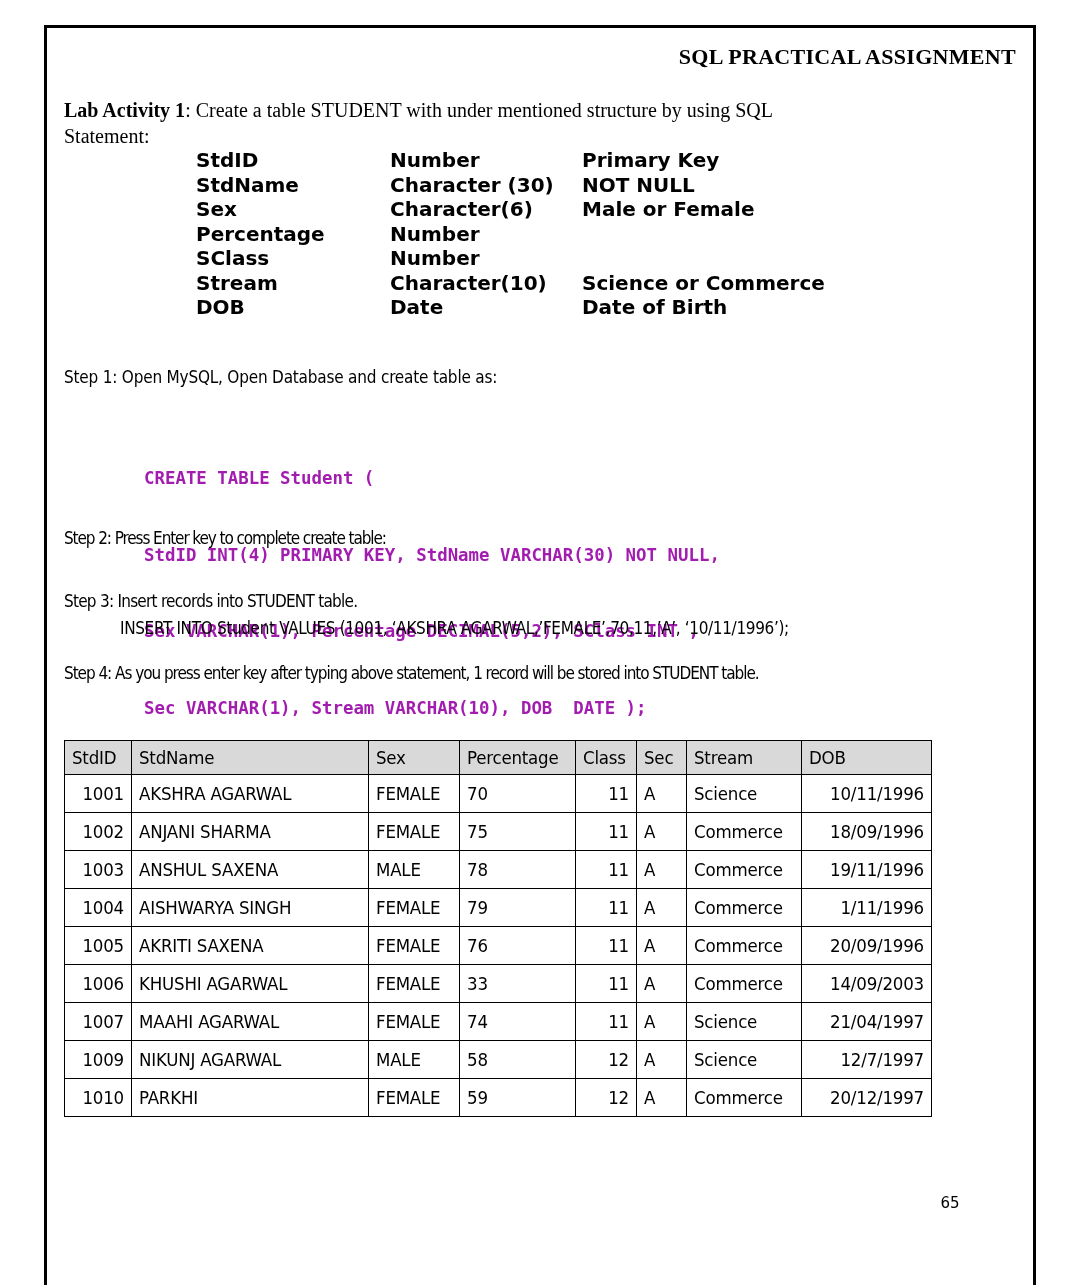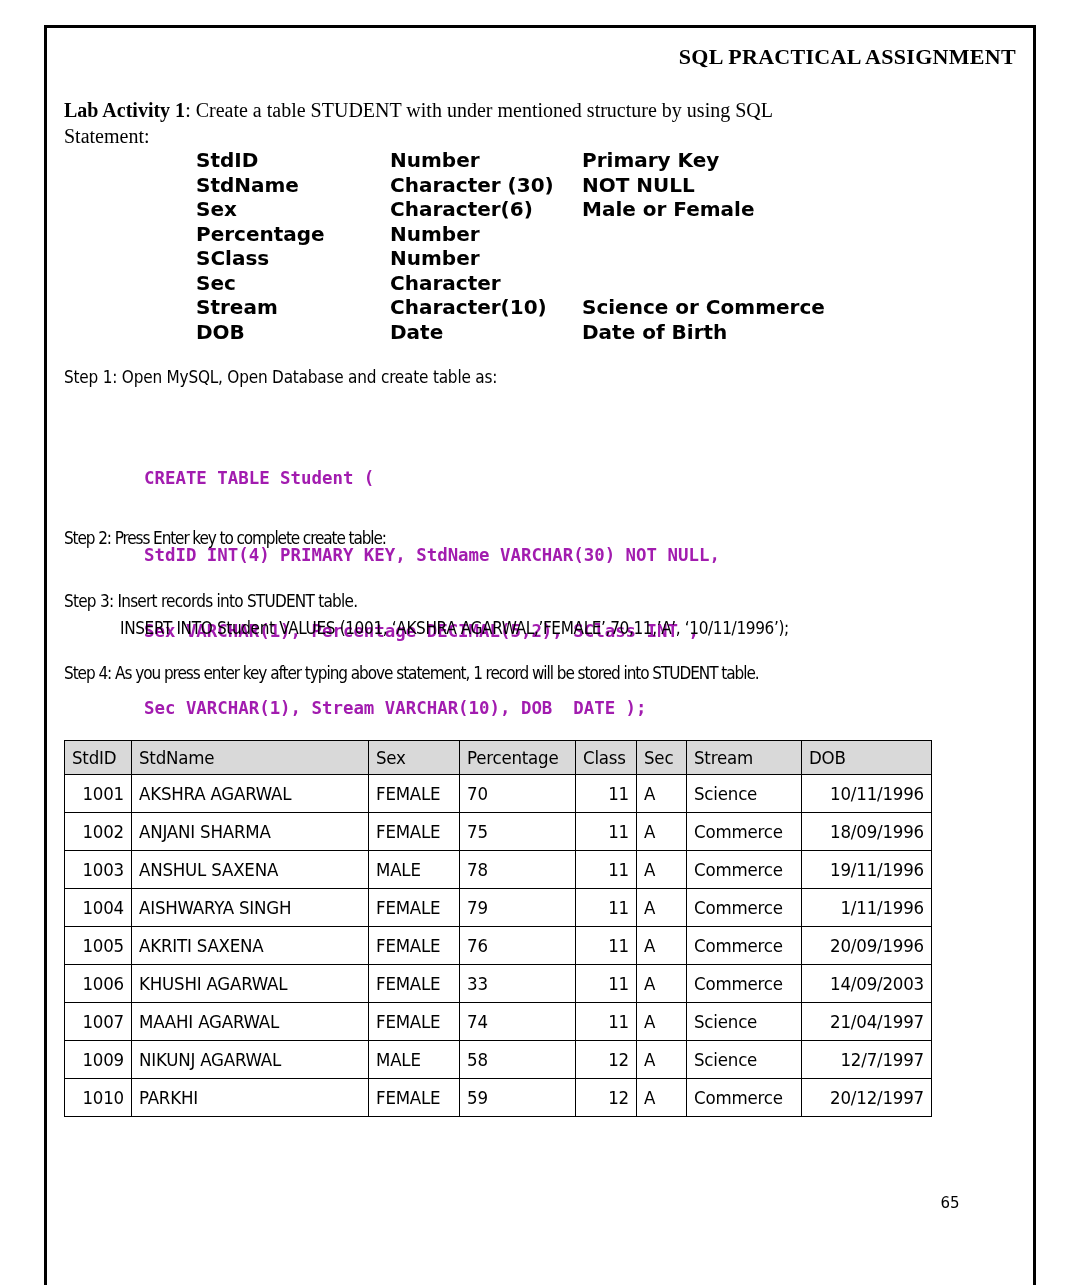--- a/index.html
+++ b/index.html
@@ -194,21 +194,20 @@
   <div class="lab-line"><b>Lab Activity 1</b><span>: Create a table STUDENT with under mentioned structure by using SQL</span></div>
 
   <div class="stmt-line">Statement:</div>
 
   <div class="spec-block">
     <span class="spec-row"><span class="spec-c1">StdID</span><span class="spec-c2">Number</span><span class="spec-c3">Primary Key</span></span>
     <span class="spec-row"><span class="spec-c1">StdName</span><span class="spec-c2">Character (30)</span><span class="spec-c3">NOT NULL</span></span>
     <span class="spec-row"><span class="spec-c1">Sex</span><span class="spec-c2">Character(6)</span><span class="spec-c3">Male or Female</span></span>
     <span class="spec-row"><span class="spec-c1">Percentage</span><span class="spec-c2">Number</span><span class="spec-c3"></span></span>
     <span class="spec-row"><span class="spec-c1">SClass</span><span class="spec-c2">Number</span><span class="spec-c3"></span></span>
-    <span class="spec-row"><span class="spec-c1">Sec</span><span class="spec-c2">Character</span><span class="spec-c3"></span></span>
     <span class="spec-row"><span class="spec-c1">Stream</span><span class="spec-c2">Character(10)</span><span class="spec-c3">Science or Commerce</span></span>
     <span class="spec-row"><span class="spec-c1">DOB</span><span class="spec-c2">Date</span><span class="spec-c3">Date of Birth</span></span>
   </div>
 
   <div class="step-sans" id="step1">Step 1: Open MySQL, Open Database and create table as:</div>
 
   <div class="sql-block">
     <span class="sql-line">CREATE TABLE Student (</span>
     <span class="sql-line">StdID INT(4) PRIMARY KEY, StdName VARCHAR(30) NOT NULL,</span>
     <span class="sql-line">Sex VARCHAR(1), Percentage DECIMAL(5,2), SClass INT ,</span>

